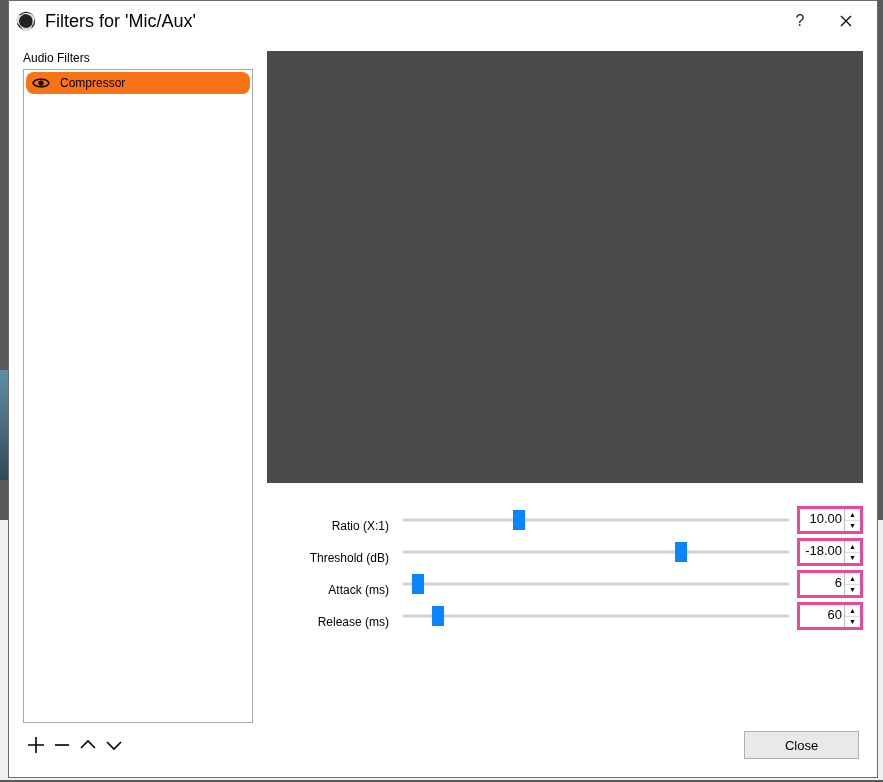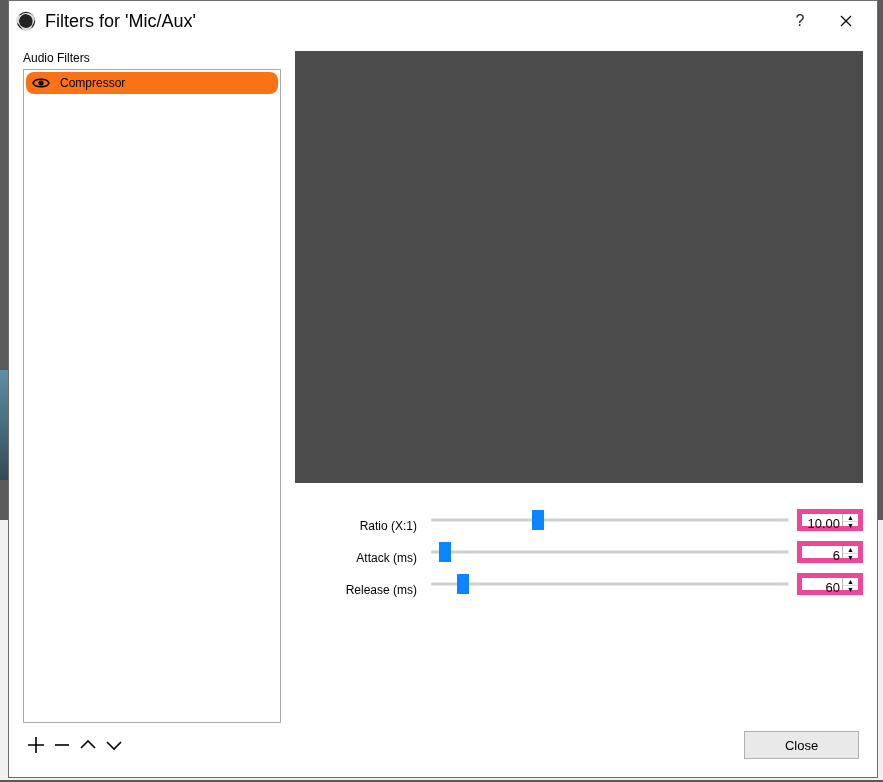--- a/index.html
+++ b/index.html
@@ -55,21 +55,21 @@
     display: flex;
     flex-direction: column;
   }
   .columns {
     flex:1;
     display:flex;
     gap:14px;
     min-height:0;
   }
   .left {
-    width: 258px;
+    width: 230px;
     display:flex;
     flex-direction:column;
   }
   .section-label {
     font-size:12px;
     color:#000;
     margin-bottom:4px;
   }
   .filter-list {
     flex:1;
@@ -138,22 +138,22 @@
   }
   .slider .thumb {
     position:absolute;
     top:50%;
     width:12px;height:20px;
     background:#0a84ff;
     transform:translate(-50%,-50%);
   }
   .spin {
     width:66px;
-    height:22px;
-    border:5px solid #ec4899;
+    height:28px;
+    border:3px solid #ec4899;
     display:flex;
     align-items:stretch;
     background:#fff;
   }
   .spin .val {
     flex:1;
     text-align:right;
     font-size:13px;
     padding:0 2px 0 0;
     line-height:20px;
@@ -267,20 +267,34 @@
             </div>
             <div class="spin">
               <div class="val">10.00</div>
               <div class="arrows">
                 <div class="arr">▲</div>
                 <div class="arr">▼</div>
               </div>
             </div>
           </div>
 
+          <div class="param-row">
+            <div class="param-label">Threshold (dB)</div>
+            <div class="slider">
+              <div class="track"></div>
+              <div class="thumb" style="left:72%"></div>
+            </div>
+            <div class="spin">
+              <div class="val">-18.00</div>
+              <div class="arrows">
+                <div class="arr">▲</div>
+                <div class="arr">▼</div>
+              </div>
+            </div>
+          </div>
 
           <div class="param-row">
             <div class="param-label">Attack (ms)</div>
             <div class="slider">
               <div class="track"></div>
               <div class="thumb" style="left:4%"></div>
             </div>
             <div class="spin">
               <div class="val">6</div>
               <div class="arrows">

